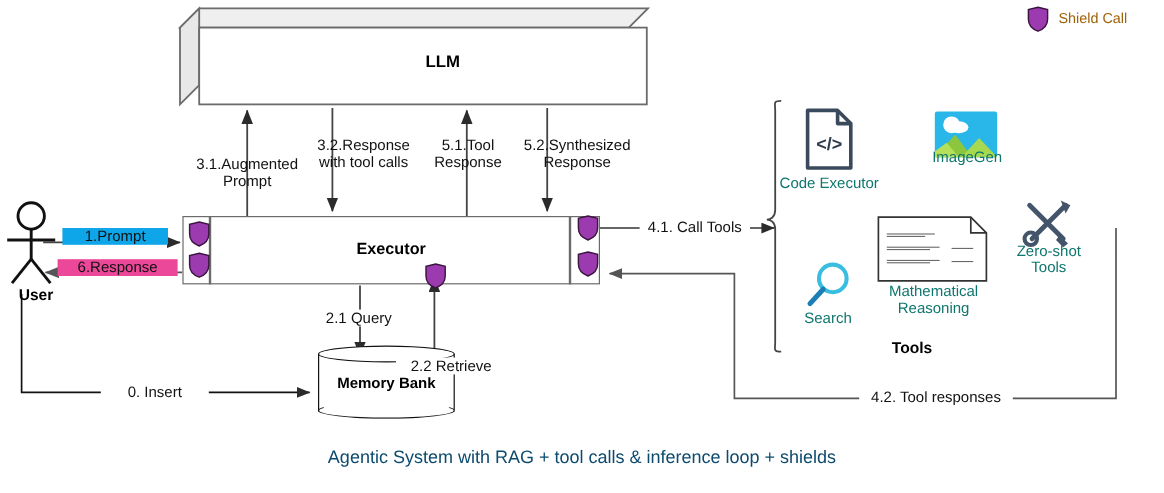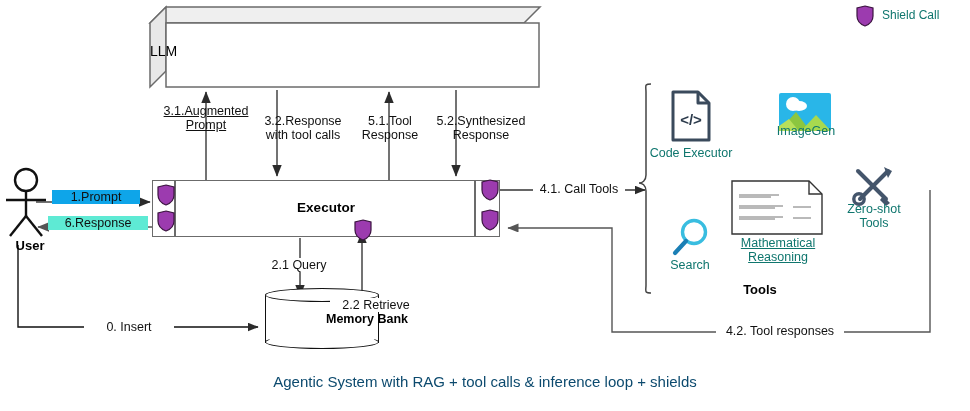--- a/index.html
+++ b/index.html
@@ -2,45 +2,45 @@
 <html><head>
 <meta charset="utf-8">
 <style>
   html,body{margin:0;padding:0;background:#ffffff;}
   body{width:970px;height:411px;position:relative;overflow:hidden;
        font-family:"Liberation Sans","DejaVu Sans",sans-serif;color:#000;}
   .abs{position:absolute;}
   .lbl{font-size:12.5px;color:#111;line-height:14px;text-align:center;white-space:pre;}
   
   #llm-box{left:150px;top:6px;width:390px;height:82px;}
-  #llm-label{left:150px;top:43px;width:438px;font-size:14px;font-weight:normal;}
+  #llm-label{left:150px;top:43px;width:438px;font-size:14px;font-weight:bold;text-align:center;}
   
   #executor{left:152px;top:180px;width:348px;height:57px;border:1.5px solid #6b6b6b;
       background:#fff;box-sizing:border-box;}
   #exec-left-div{left:174px;top:180px;width:1.5px;height:57px;background:#6b6b6b;}
   #exec-right-div{left:474px;top:180px;width:1.5px;height:57px;background:#6b6b6b;}
   #exec-label{left:152px;top:200px;width:348px;font-size:13.5px;font-weight:bold;text-align:center;}
   
   #memory{left:265px;top:288px;width:114px;height:62px;}
   #memory .body{position:absolute;left:0;top:7px;width:114px;height:48px;
       border-left:1.6px solid #111;border-right:1.6px solid #111;box-sizing:border-box;background:#fff;}
   #memory .eltop{position:absolute;left:0;top:0;width:114px;height:14px;border:1.6px solid #111;
       border-radius:50%;box-sizing:border-box;background:#fff;}
   #memory .elbot{position:absolute;left:0;top:47px;width:114px;height:14px;border:1.6px solid #111;
       border-radius:50%;box-sizing:border-box;background:#fff;border-top-color:transparent;}
-  #memory-label{left:265px;top:312px;width:114px;font-size:12.5px;font-weight:bold;text-align:center;padding-left:45px;}
+  #memory-label{left:265px;top:312px;width:114px;font-size:12.5px;font-weight:bold;text-align:center;}
   
   #user{left:4px;top:168px;width:56px;height:72px;}
   #user-label{left:0px;top:238px;width:60px;font-size:13px;font-weight:bold;text-align:center;}
   
   #tools-label{left:700px;top:282px;width:120px;font-size:13px;font-weight:bold;text-align:center;}
   .tool-cap{font-size:12.5px;color:#0f766e;text-align:center;line-height:14px;}
   
   #legend{left:856px;top:5px;height:20px;}
-  #legend-text{left:882px;top:8px;font-size:12px;color:#0f766e;}
+  #legend-text{left:882px;top:8px;font-size:12px;color:#a16207;}
   
   #caption{left:0;top:373px;width:970px;text-align:center;font-size:15px;color:#0c4a6e;}
   svg{overflow:visible;}
 </style>
 </head>
 <body>
 
 <svg class="abs" style="left:0;top:0;width:970px;height:411px;pointer-events:none;">
   <defs>
     <marker id="ah" markerWidth="9" markerHeight="9" refX="7.5" refY="3.2" orient="auto">
@@ -116,30 +116,30 @@
 
 <svg class="abs" id="user" width="56" height="72">
   <circle cx="22" cy="12" r="11" fill="#fff" stroke="#111" stroke-width="2.4"></circle>
   <line x1="22" y1="23" x2="22" y2="48" stroke="#111" stroke-width="2.4"></line>
   <line x1="2" y1="32" x2="42" y2="32" stroke="#111" stroke-width="2.4"></line>
   <line x1="22" y1="48" x2="6" y2="68" stroke="#111" stroke-width="2.4"></line>
   <line x1="22" y1="48" x2="38" y2="68" stroke="#111" stroke-width="2.4"></line>
 </svg>
 <div class="abs" id="user-label">User</div>
 
-<div class="abs lbl" style="left:138px;top:104px;width:136px;text-decoration:underline;">3.1.Augmented
+<div class="abs lbl" style="left:138px;top:130px;width:136px;">3.1.Augmented
 Prompt</div>
 <div class="abs lbl" style="left:228px;top:114px;width:150px;">3.2.Response
 with tool calls</div>
 <div class="abs lbl" style="left:340px;top:114px;width:100px;">5.1.Tool
 Response</div>
 <div class="abs lbl" style="left:416px;top:114px;width:130px;">5.2.Synthesized
 Response</div>
 <div class="abs lbl" style="left:52px;top:190px;width:88px;background:#0ea5e9;">1.Prompt</div>
-<div class="abs lbl" style="left:48px;top:216px;width:100px;background:#5eead4;">6.Response</div>
+<div class="abs lbl" style="left:48px;top:216px;width:100px;background:#ec4899;">6.Response</div>
 <div class="abs lbl" style="left:261px;top:258px;width:76px;background:#fff;">2.1 Query</div>
 <div class="abs lbl" style="left:330px;top:258px;width:92px;background:#fff;margin-top:40px;">2.2 Retrieve</div>
 <div class="abs lbl" style="left:84px;top:320px;width:90px;background:#fff;">0. Insert</div>
 <div class="abs lbl" style="left:533px;top:182px;width:92px;background:#fff;">4.1. Call Tools</div>
 <div class="abs lbl" style="left:716px;top:324px;width:128px;background:#fff;">4.2. Tool responses</div>
 
 <svg class="abs" style="left:671px;top:90px;" width="40" height="52">
   <path d="M2,2 L27,2 L38,13 L38,50 L2,50 Z" fill="#fff" stroke="#3a4a5c" stroke-width="3" stroke-linejoin="round"></path>
   <path d="M27,2 L27,13 L38,13" fill="none" stroke="#3a4a5c" stroke-width="3" stroke-linejoin="round"></path>
   <text x="20" y="35" font-family="'Liberation Sans',sans-serif" font-size="15" font-weight="bold" fill="#2c3b4c" text-anchor="middle">&lt;/&gt;</text>
@@ -169,21 +169,21 @@
     <line x1="8" y1="15" x2="48" y2="15"></line>
       <line x1="8" y1="17" x2="40" y2="17"></line>
     <line x1="8" y1="26" x2="52" y2="26"></line>
       <line x1="8" y1="28" x2="44" y2="28"></line>
     <line x1="62" y1="27" x2="80" y2="27"></line>
     <line x1="8" y1="37" x2="52" y2="37"></line>
       <line x1="8" y1="39" x2="44" y2="39"></line>
     <line x1="62" y1="38" x2="80" y2="38"></line>
   </g>
 </svg>
-<div class="abs tool-cap" style="left:723px;top:236px;width:110px;white-space:pre-line;text-decoration:underline;">Mathematical
+<div class="abs tool-cap" style="left:723px;top:236px;width:110px;white-space:pre-line;">Mathematical
 Reasoning</div>
 
 <svg class="abs" style="left:850px;top:163px;" width="46" height="44">
   <g stroke="#44556b" stroke-width="4" fill="none" stroke-linecap="round">
     <line x1="8" y1="8" x2="36" y2="36"></line>
     <line x1="38" y1="8" x2="10" y2="36"></line>
   </g>
   <circle cx="9" cy="36" r="5.2" fill="none" stroke="#44556b" stroke-width="3.4"></circle>
   <path d="M34,4 L42,8 L38,15 Z" fill="#44556b"></path>
   <path d="M33,33 L40,40 L36,43 L30,37 Z" fill="#44556b"></path>

